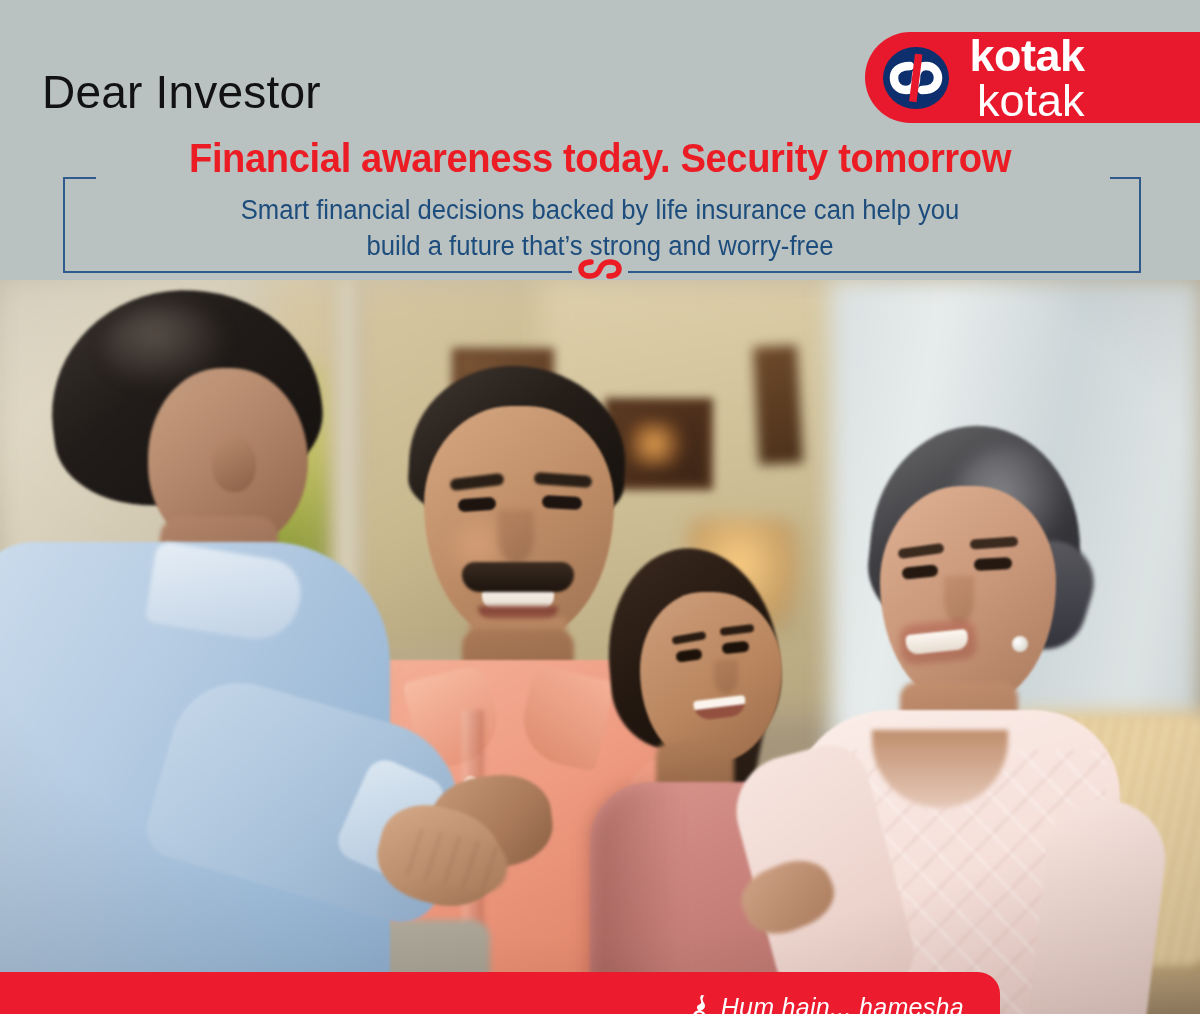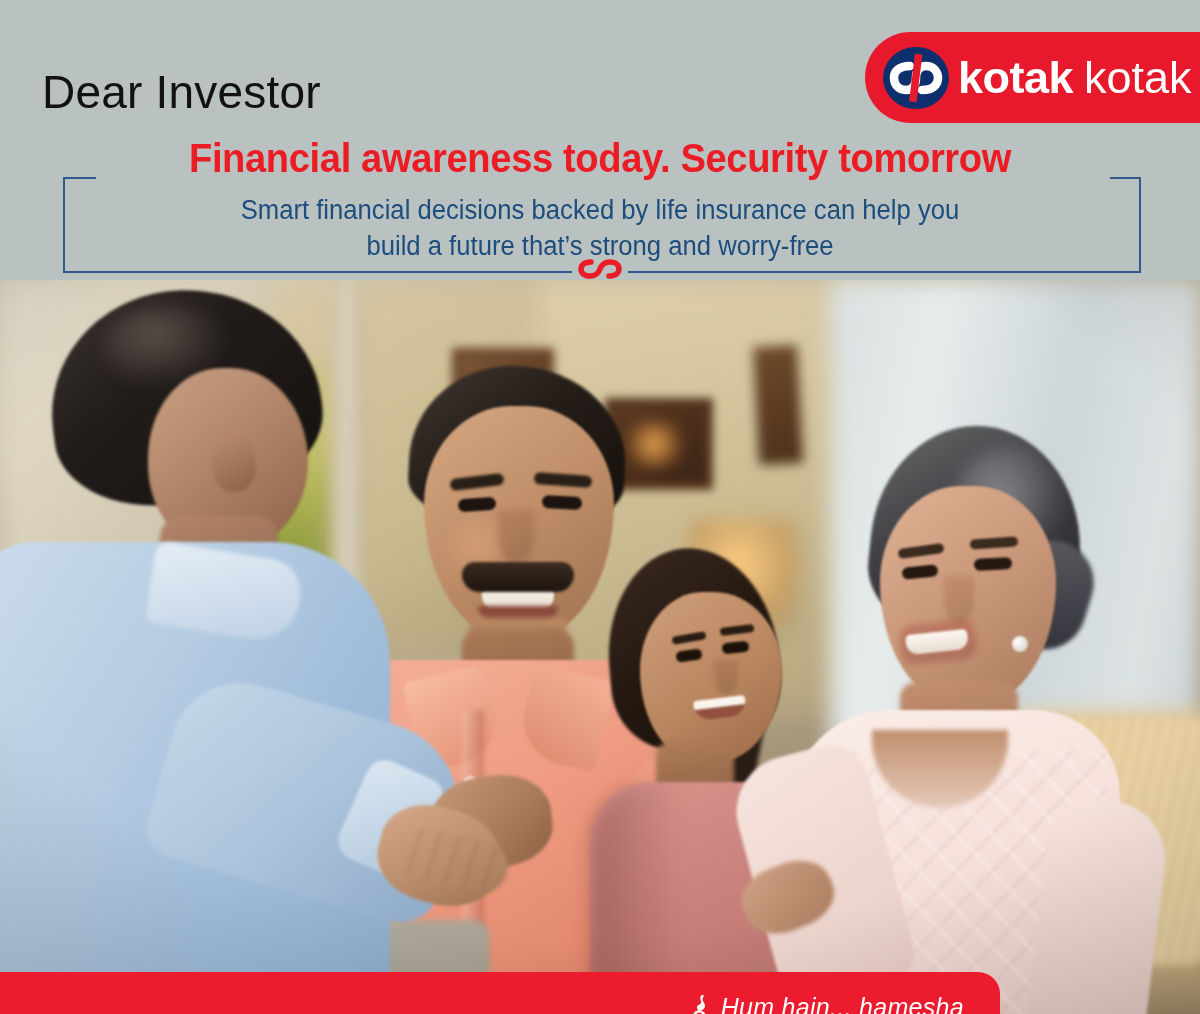--- a/index.html
+++ b/index.html
@@ -29,23 +29,24 @@
     display:flex; align-items:center;
     padding-left:17px;
   }
   .brand-mark {
     position:relative;
     width:68px; height:68px;
     flex:0 0 68px;
   }
   .brand-mark svg { display:block; width:68px; height:68px; }
   .brand-words {
-    margin-left:8px;
+    margin-left:16px;
     display:flex; align-items:flex-end;
     white-space:nowrap;
+    flex-direction:column;
   }
   .brand-kotak {
     color:#ffffff; font-size:45px; font-weight:bold;
     letter-spacing:-0.5px; line-height:1;
   }
   .brand-life {
     color:#ffffff; font-size:45px; font-weight:300;
     margin-left:11px; line-height:1;
   }
 

